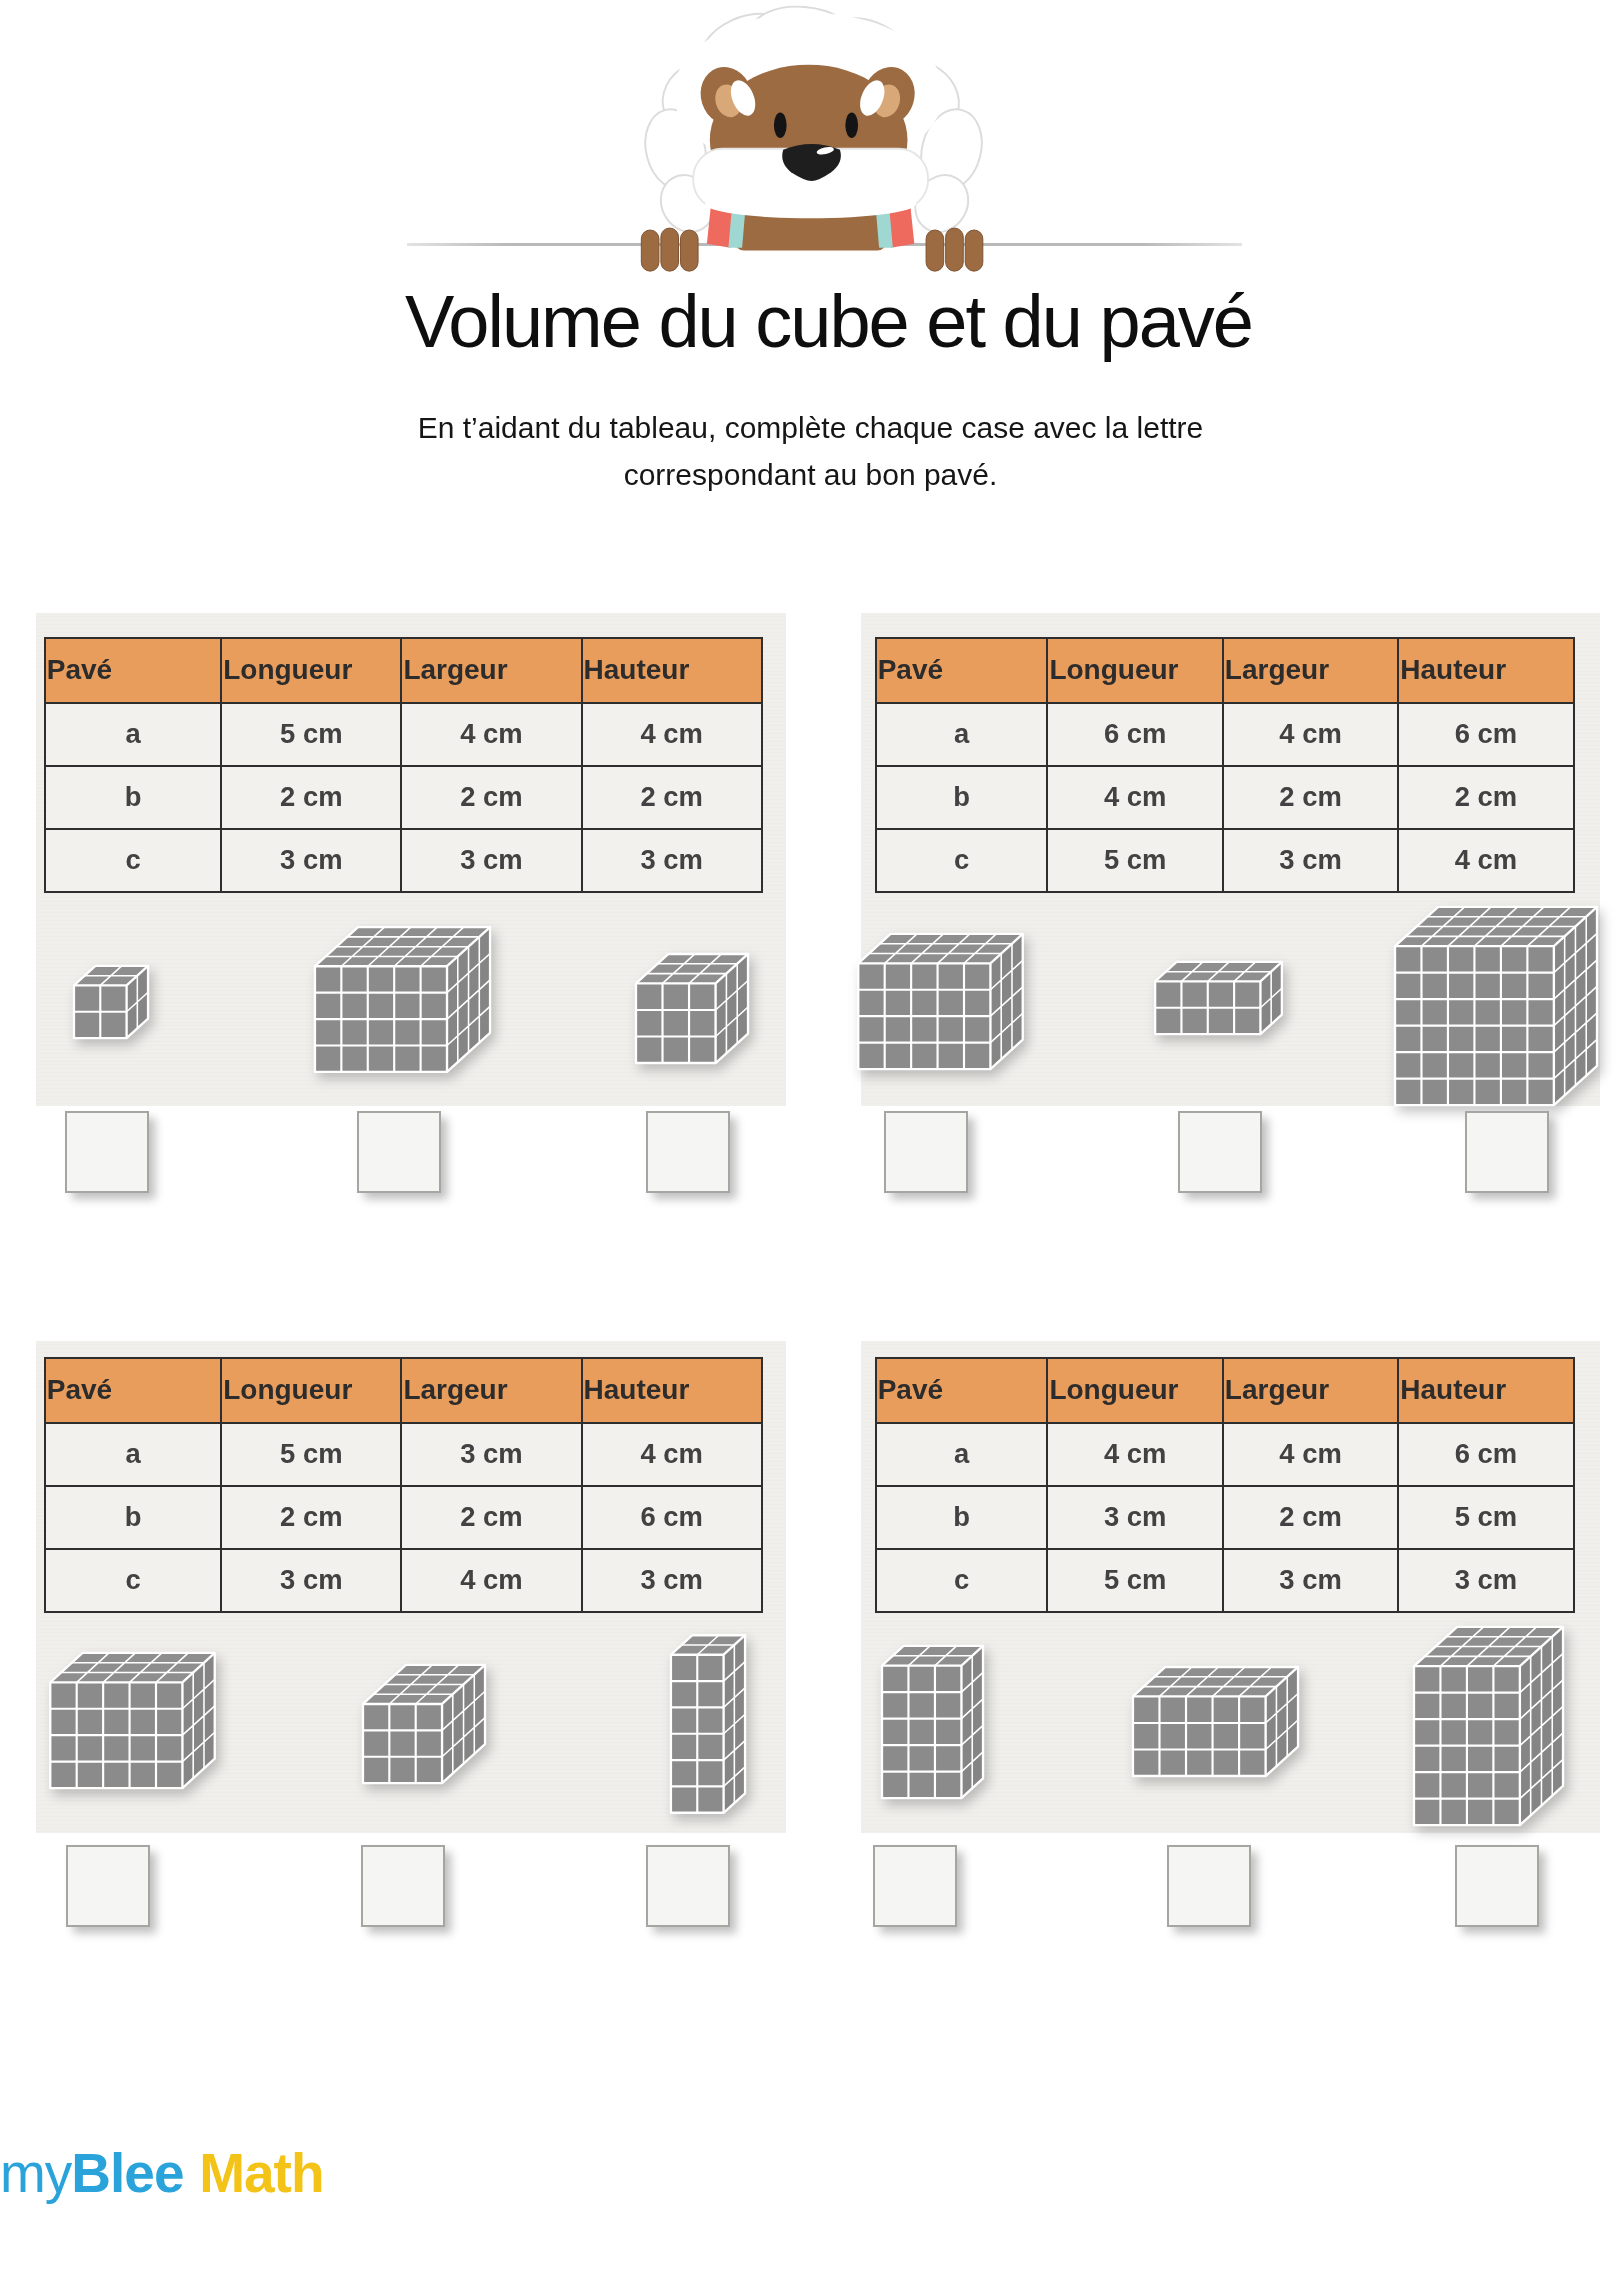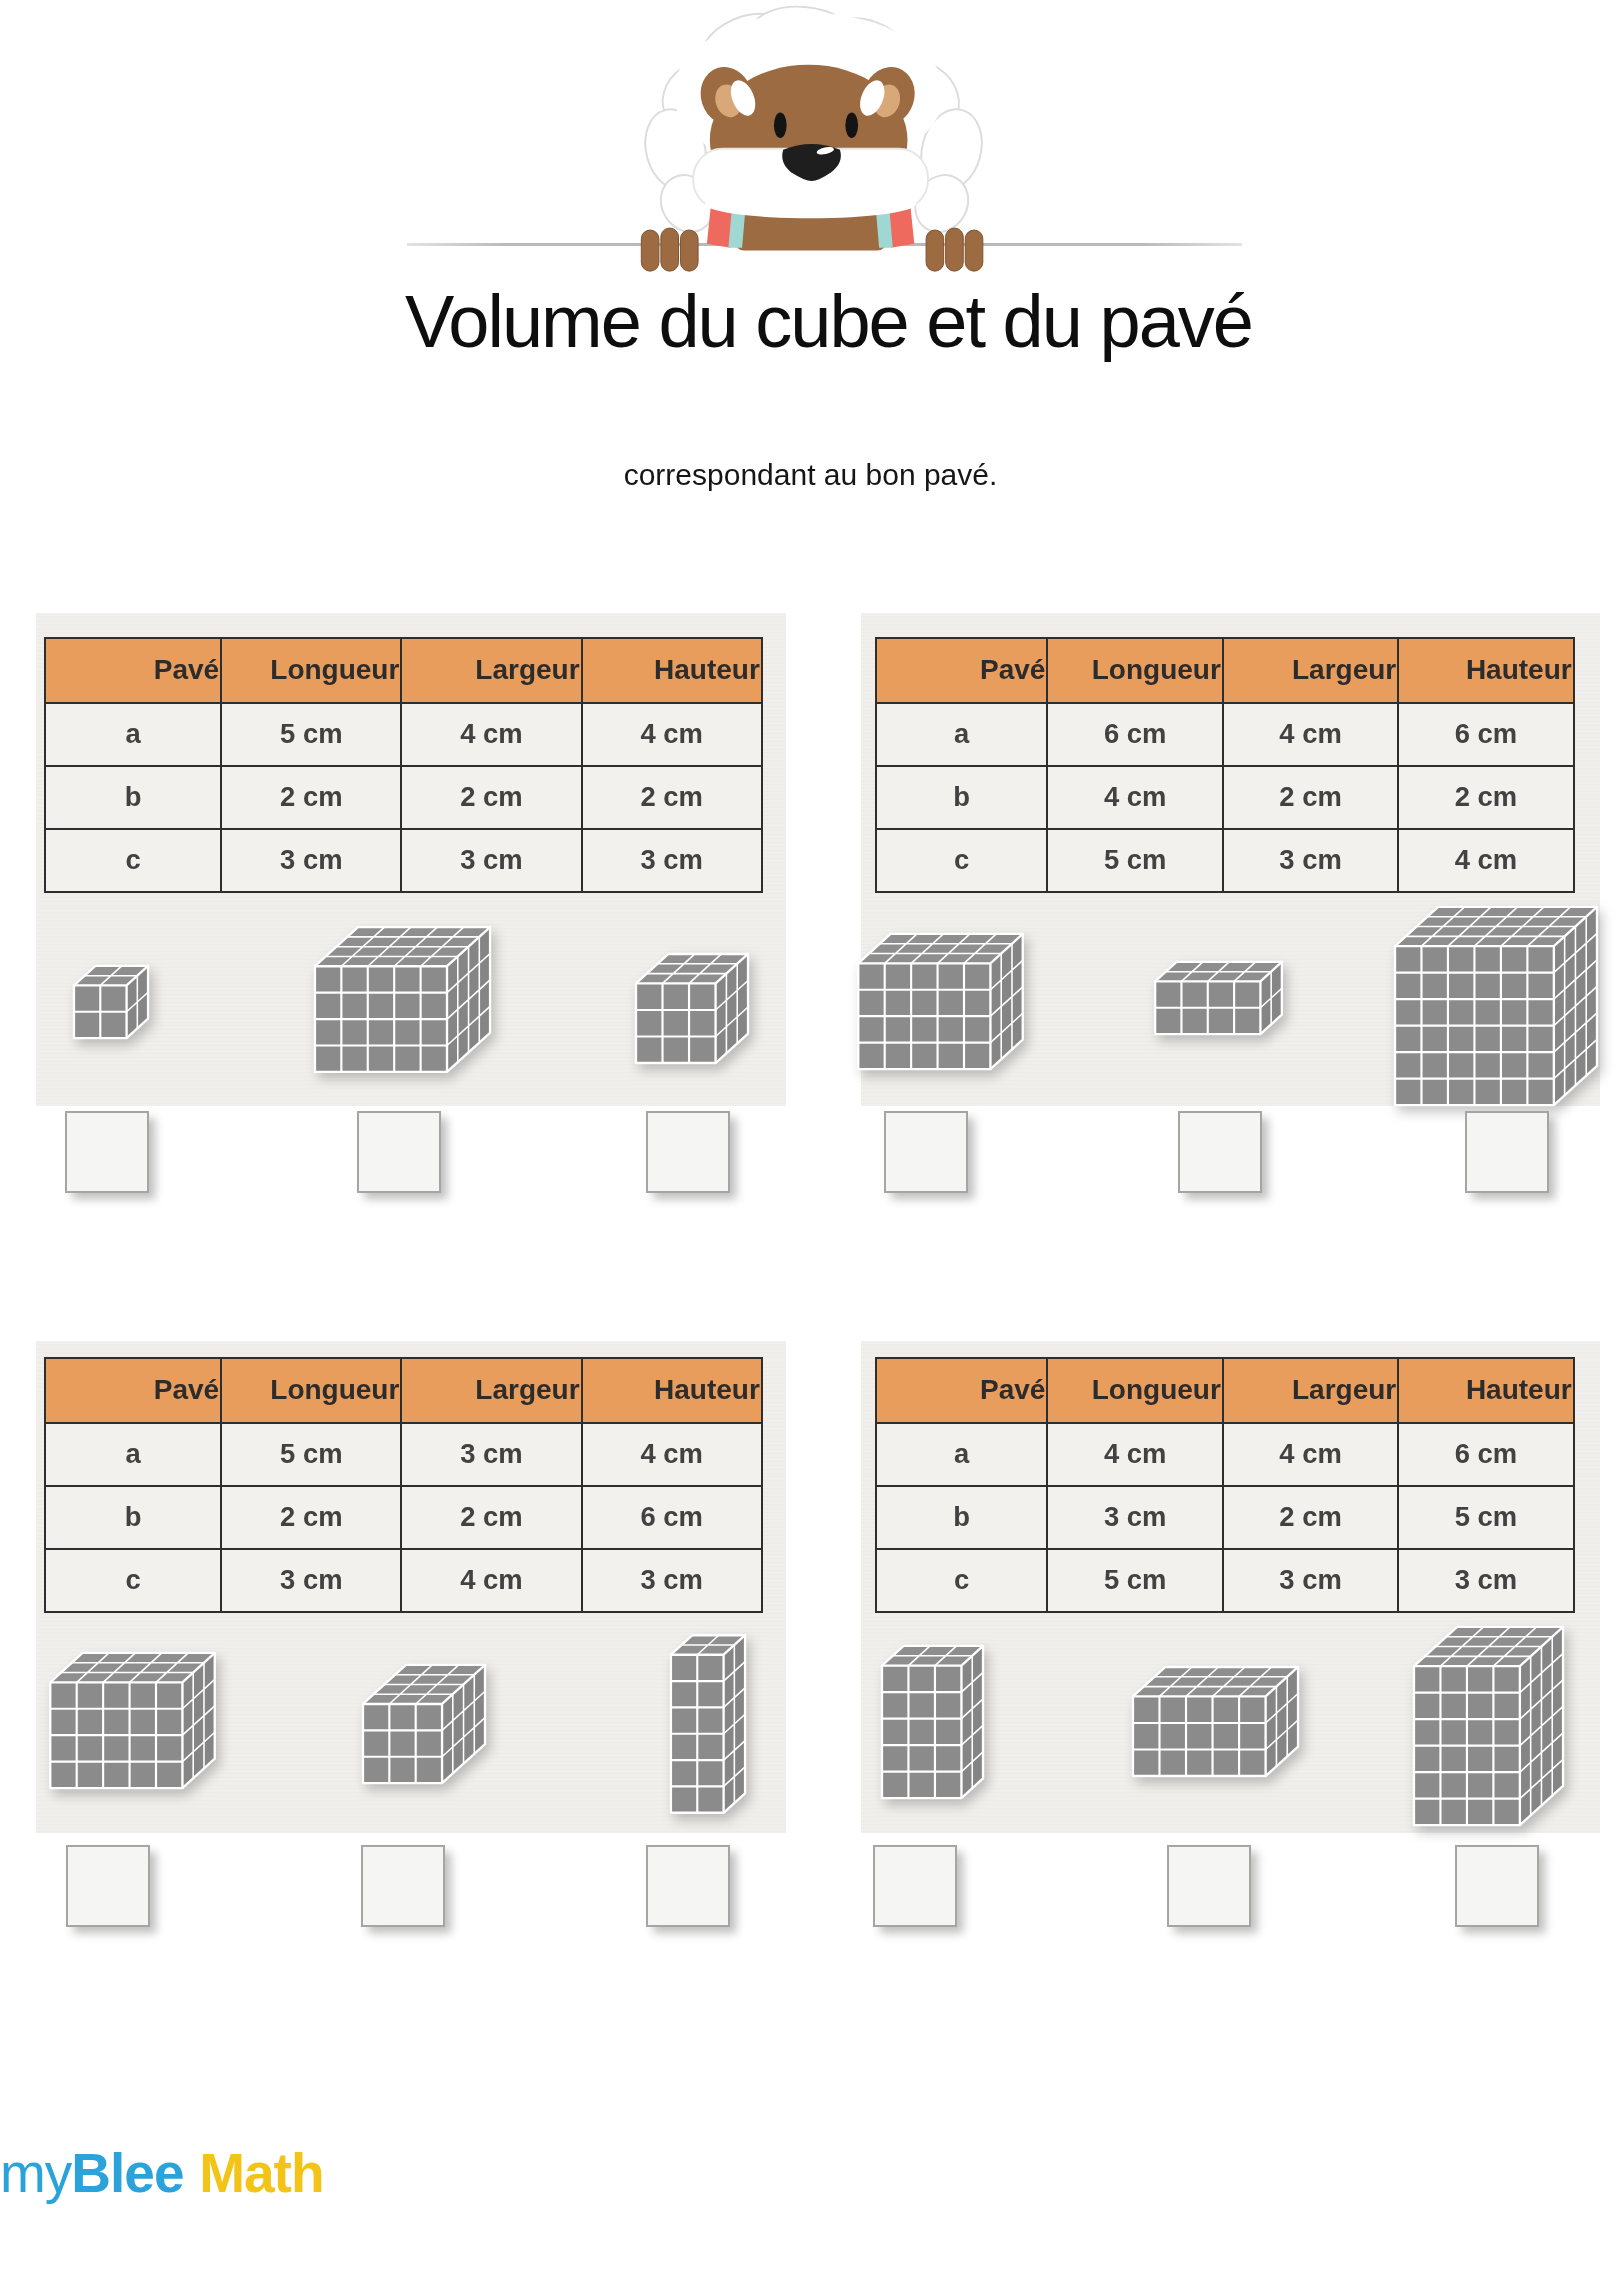--- a/index.html
+++ b/index.html
@@ -22,21 +22,21 @@
   #panel-1{left:861px;top:613px; width:739px;height:493px;}
   #panel-2{left:36px; top:1341px;width:750px;height:492px;}
   #panel-3{left:861px;top:1341px;width:739px;height:492px;}
 
   
   .dim-table{border-collapse:collapse;table-layout:fixed;border:2px solid #2e2e2e;}
   .panel .dim-table{margin:23.5px 0 0 7.8px;width:719px;}
   #panel-1 .dim-table,#panel-3 .dim-table{margin-left:13.7px;width:700px;}
   #panel-2 .dim-table,#panel-3 .dim-table{margin-top:15.7px;}
   .dim-table th{background:var(--orange,#e99d5c);height:61px;border:2px solid #2e2e2e;
-                font-size:28px;font-weight:700;color:#2c2c2c;text-align:right;}
+                font-size:28px;font-weight:700;color:#2c2c2c;text-align:left;}
   .dim-table td{height:59px;border:2px solid #2e2e2e;background:#f2f1ee;
                 font-size:27.4px;font-weight:700;color:#424242;text-align:center;}
   .col-pave{width:24.6%;} .col-dim{width:25.13%;}
 
   
   .cube-slot{position:absolute;}
   .cube-slot svg{display:block;filter:drop-shadow(4.9px 6.9px 5.9px rgba(90,90,90,.35));}
 
   
   .answer-box{position:absolute;width:80px;height:78px;background:#f5f5f3;
@@ -102,21 +102,21 @@
     </g>
     <g fill="#9c6b42" stroke="#7d5130" stroke-width="1">
       <rect x="296" y="232" width="18" height="42" rx="9"></rect>
       <rect x="316" y="230" width="18" height="44" rx="9"></rect>
       <rect x="336" y="232" width="18" height="42" rx="9"></rect>
     </g>
   </svg>
 
   <h1 class="title">Volume du cube et du pavé</h1>
   <p class="subtitle">
-    <br>
+    <span>En t’aidant du tableau, complète chaque case avec la lettre</span><br>
     <span>correspondant au bon pavé.</span>
   </p>
 
   <div class="panel" id="panel-0">
     <table class="dim-table">
       <colgroup>
           <col class="col-pave">
           <col class="col-dim">
           <col class="col-dim">
           <col class="col-dim">

